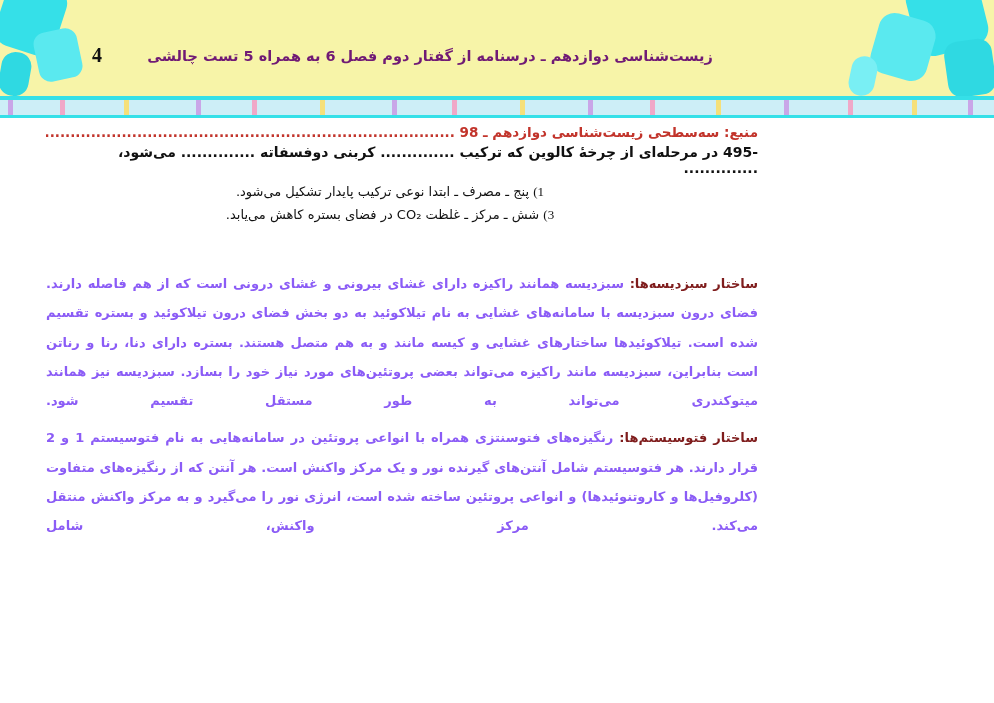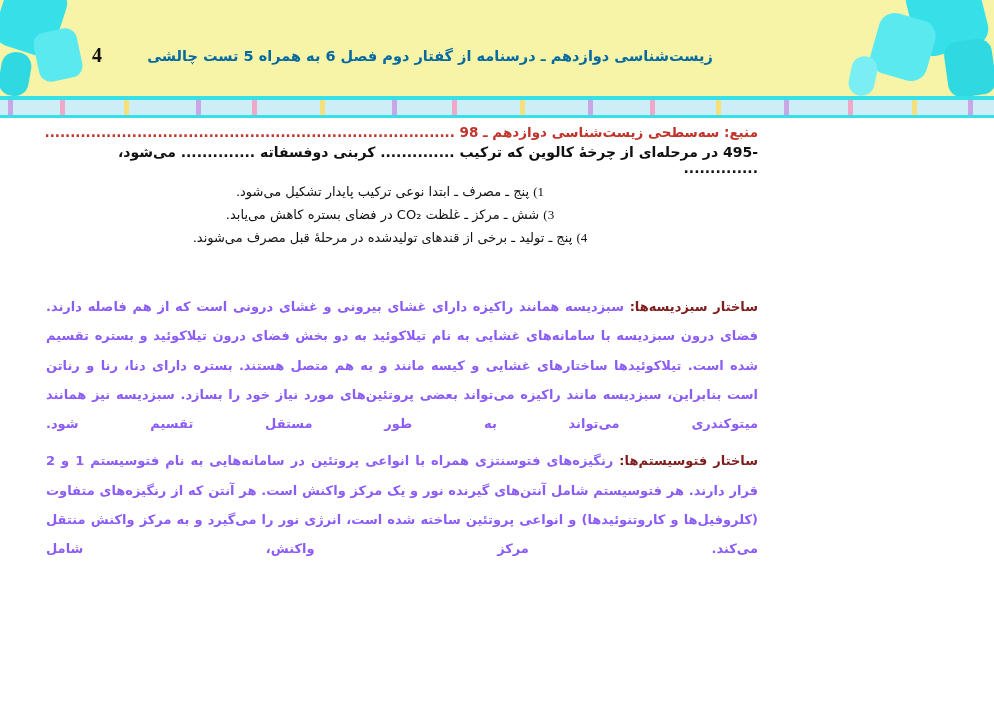--- a/index.html
+++ b/index.html
@@ -48,21 +48,21 @@
   }
   .header-title {
     position: absolute;
     top: 48px;
     left: 0;
     width: 860px;
     text-align: center;
     font-family: "DejaVu Sans", sans-serif;
     font-size: 14.5px;
     font-weight: bold;
-    color: #0369a1;
+    color: #701a75;
     letter-spacing: 0;
   }
 
   
   .stripe-bar {
     position: absolute;
     top: 96px; left: 0;
     width: 994px;
     height: 22px;
     background: #cdeef7;
@@ -202,24 +202,20 @@
 
   <div class="options">
     <div class="option">
       <span class="opt-num">1)</span>
       <span>پنج ـ مصرف ـ ابتدا نوعی ترکیب پایدار تشکیل می‌شود.</span>
     </div>
     <div class="option">
       <span class="opt-num">3)</span>
       <span>شش ـ مرکز ـ غلظت CO₂ در فضای بستره کاهش می‌یابد.</span>
     </div>
-    <div class="option">
-      <span class="opt-num">4)</span>
-      <span>پنج ـ تولید ـ برخی از قندهای تولیدشده در مرحلهٔ قبل مصرف می‌شوند.</span>
-    </div>
   </div>
 
   <p class="para para-first">
     <span class="lead">ساختار سبزدیسه‌ها:</span><span class="body-text"> سبزدیسه همانند راکیزه دارای غشای بیرونی و غشای درونی است که از هم فاصله دارند. فضای درون سبزدیسه با سامانه‌های غشایی به نام تیلاکوئید به دو بخش فضای درون تیلاکوئید و بستره تقسیم شده است. تیلاکوئیدها ساختارهای غشایی و کیسه مانند و به هم متصل هستند. بستره دارای دنا، رنا و رناتن است بنابراین، سبزدیسه مانند راکیزه می‌تواند بعضی پروتئین‌های مورد نیاز خود را بسازد. سبزدیسه نیز همانند میتوکندری می‌تواند به طور مستقل تقسیم شود.</span>
   </p>
 
   <p class="para para-second">
     <span class="lead">ساختار فتوسیستم‌ها:</span><span class="body-text"> رنگیزه‌های فتوسنتزی همراه با انواعی پروتئین در سامانه‌هایی به نام فتوسیستم 1 و 2 قرار دارند. هر فتوسیستم شامل آنتن‌های گیرنده نور و یک مرکز واکنش است. هر آنتن که از رنگیزه‌های متفاوت (کلروفیل‌ها و کاروتنوئیدها) و انواعی پروتئین ساخته شده است، انرژی نور را می‌گیرد و به مرکز واکنش منتقل می‌کند. مرکز واکنش، شامل</span>
   </p>
 

